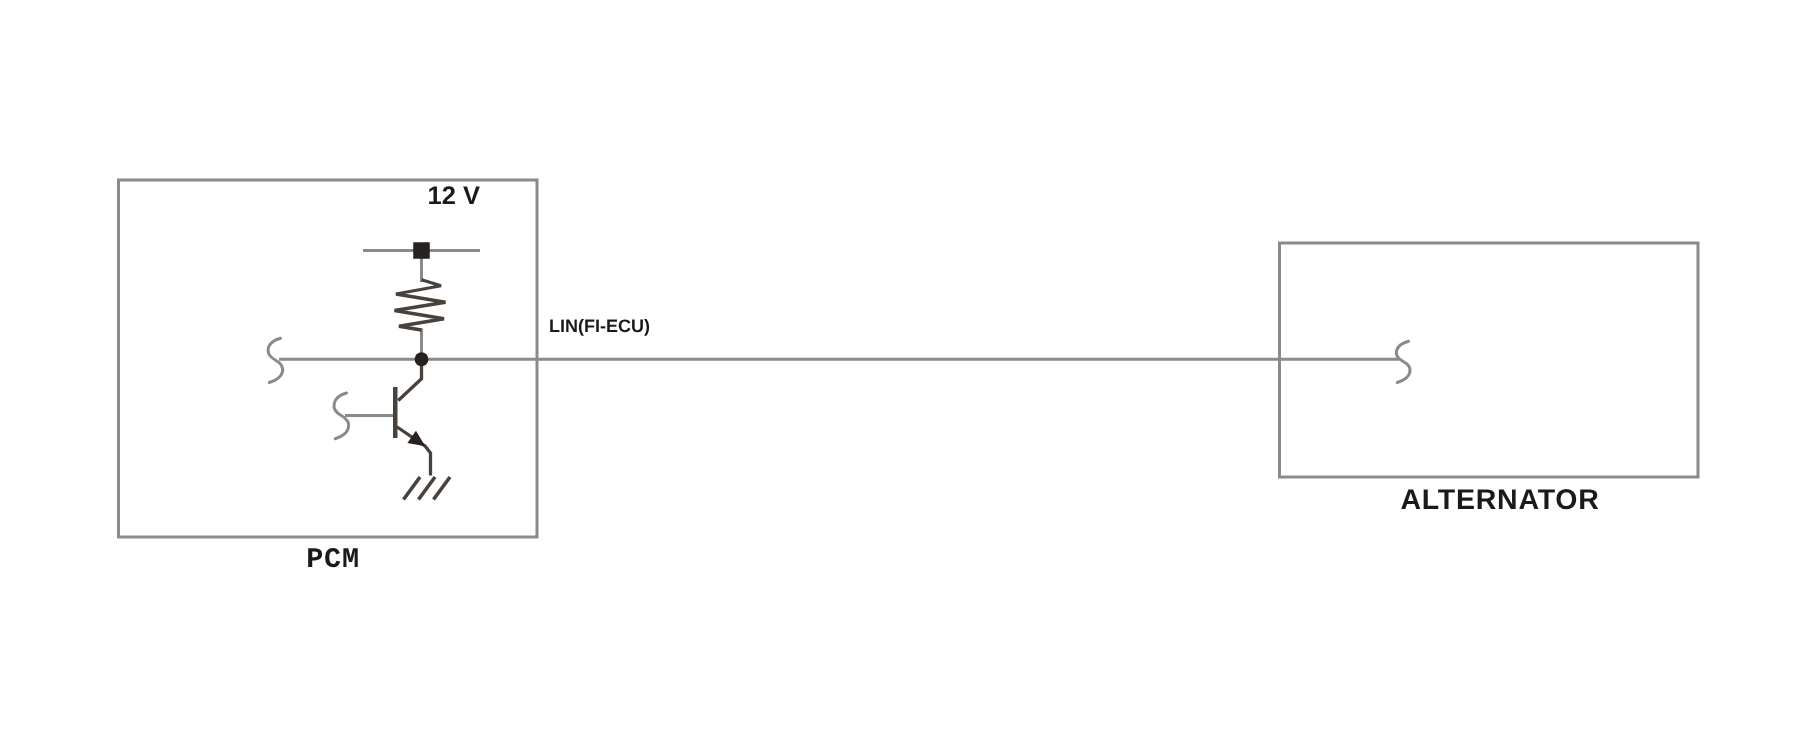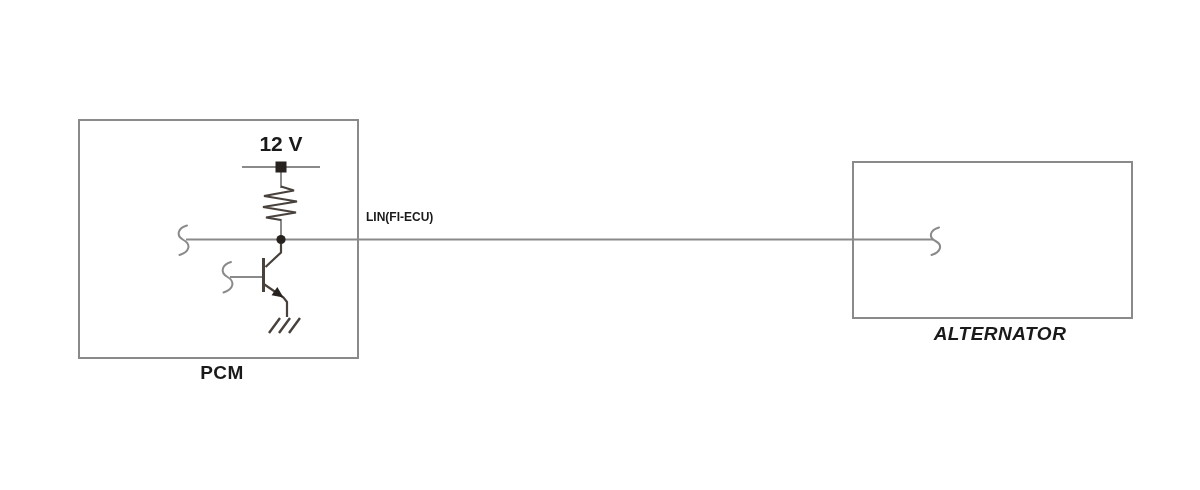--- a/index.html
+++ b/index.html
@@ -25,46 +25,46 @@
   .label {
     position: absolute;
     font-family: "Liberation Sans", sans-serif;
     font-weight: bold;
     color: #1a1a1a;
     white-space: nowrap;
     line-height: 1.1;
   }
   .lbl-12v {
     left: 242px;
-    top: 132px;
+    top: 122px;
     width: 78px;
-    text-align: center;
-    font-size: 21px;
+    text-align: right;
+    font-size: 17px;
   }
   .lbl-lin {
     left: 366px;
     top: 211px;
     font-size: 12px;
   }
   .lbl-pcm {
     left: 147px;
     top: 363px;
     width: 150px;
     text-align: center;
     font-size: 19px;
     letter-spacing: 0.5px;
+    font-family: Liberation Mono, monospace;
   }
   .lbl-alt {
     left: 900px;
     top: 324px;
     width: 200px;
     text-align: center;
     font-size: 19px;
     letter-spacing: 0.5px;
-    font-style: italic;
   }
 </style>
 </head>
 <body>
 
 <div class="stage">
 
   <svg width="1200" height="490" viewBox="0 0 1200 490">
 
     <g fill="none" stroke-width="2" stroke="#8a8a8a">

